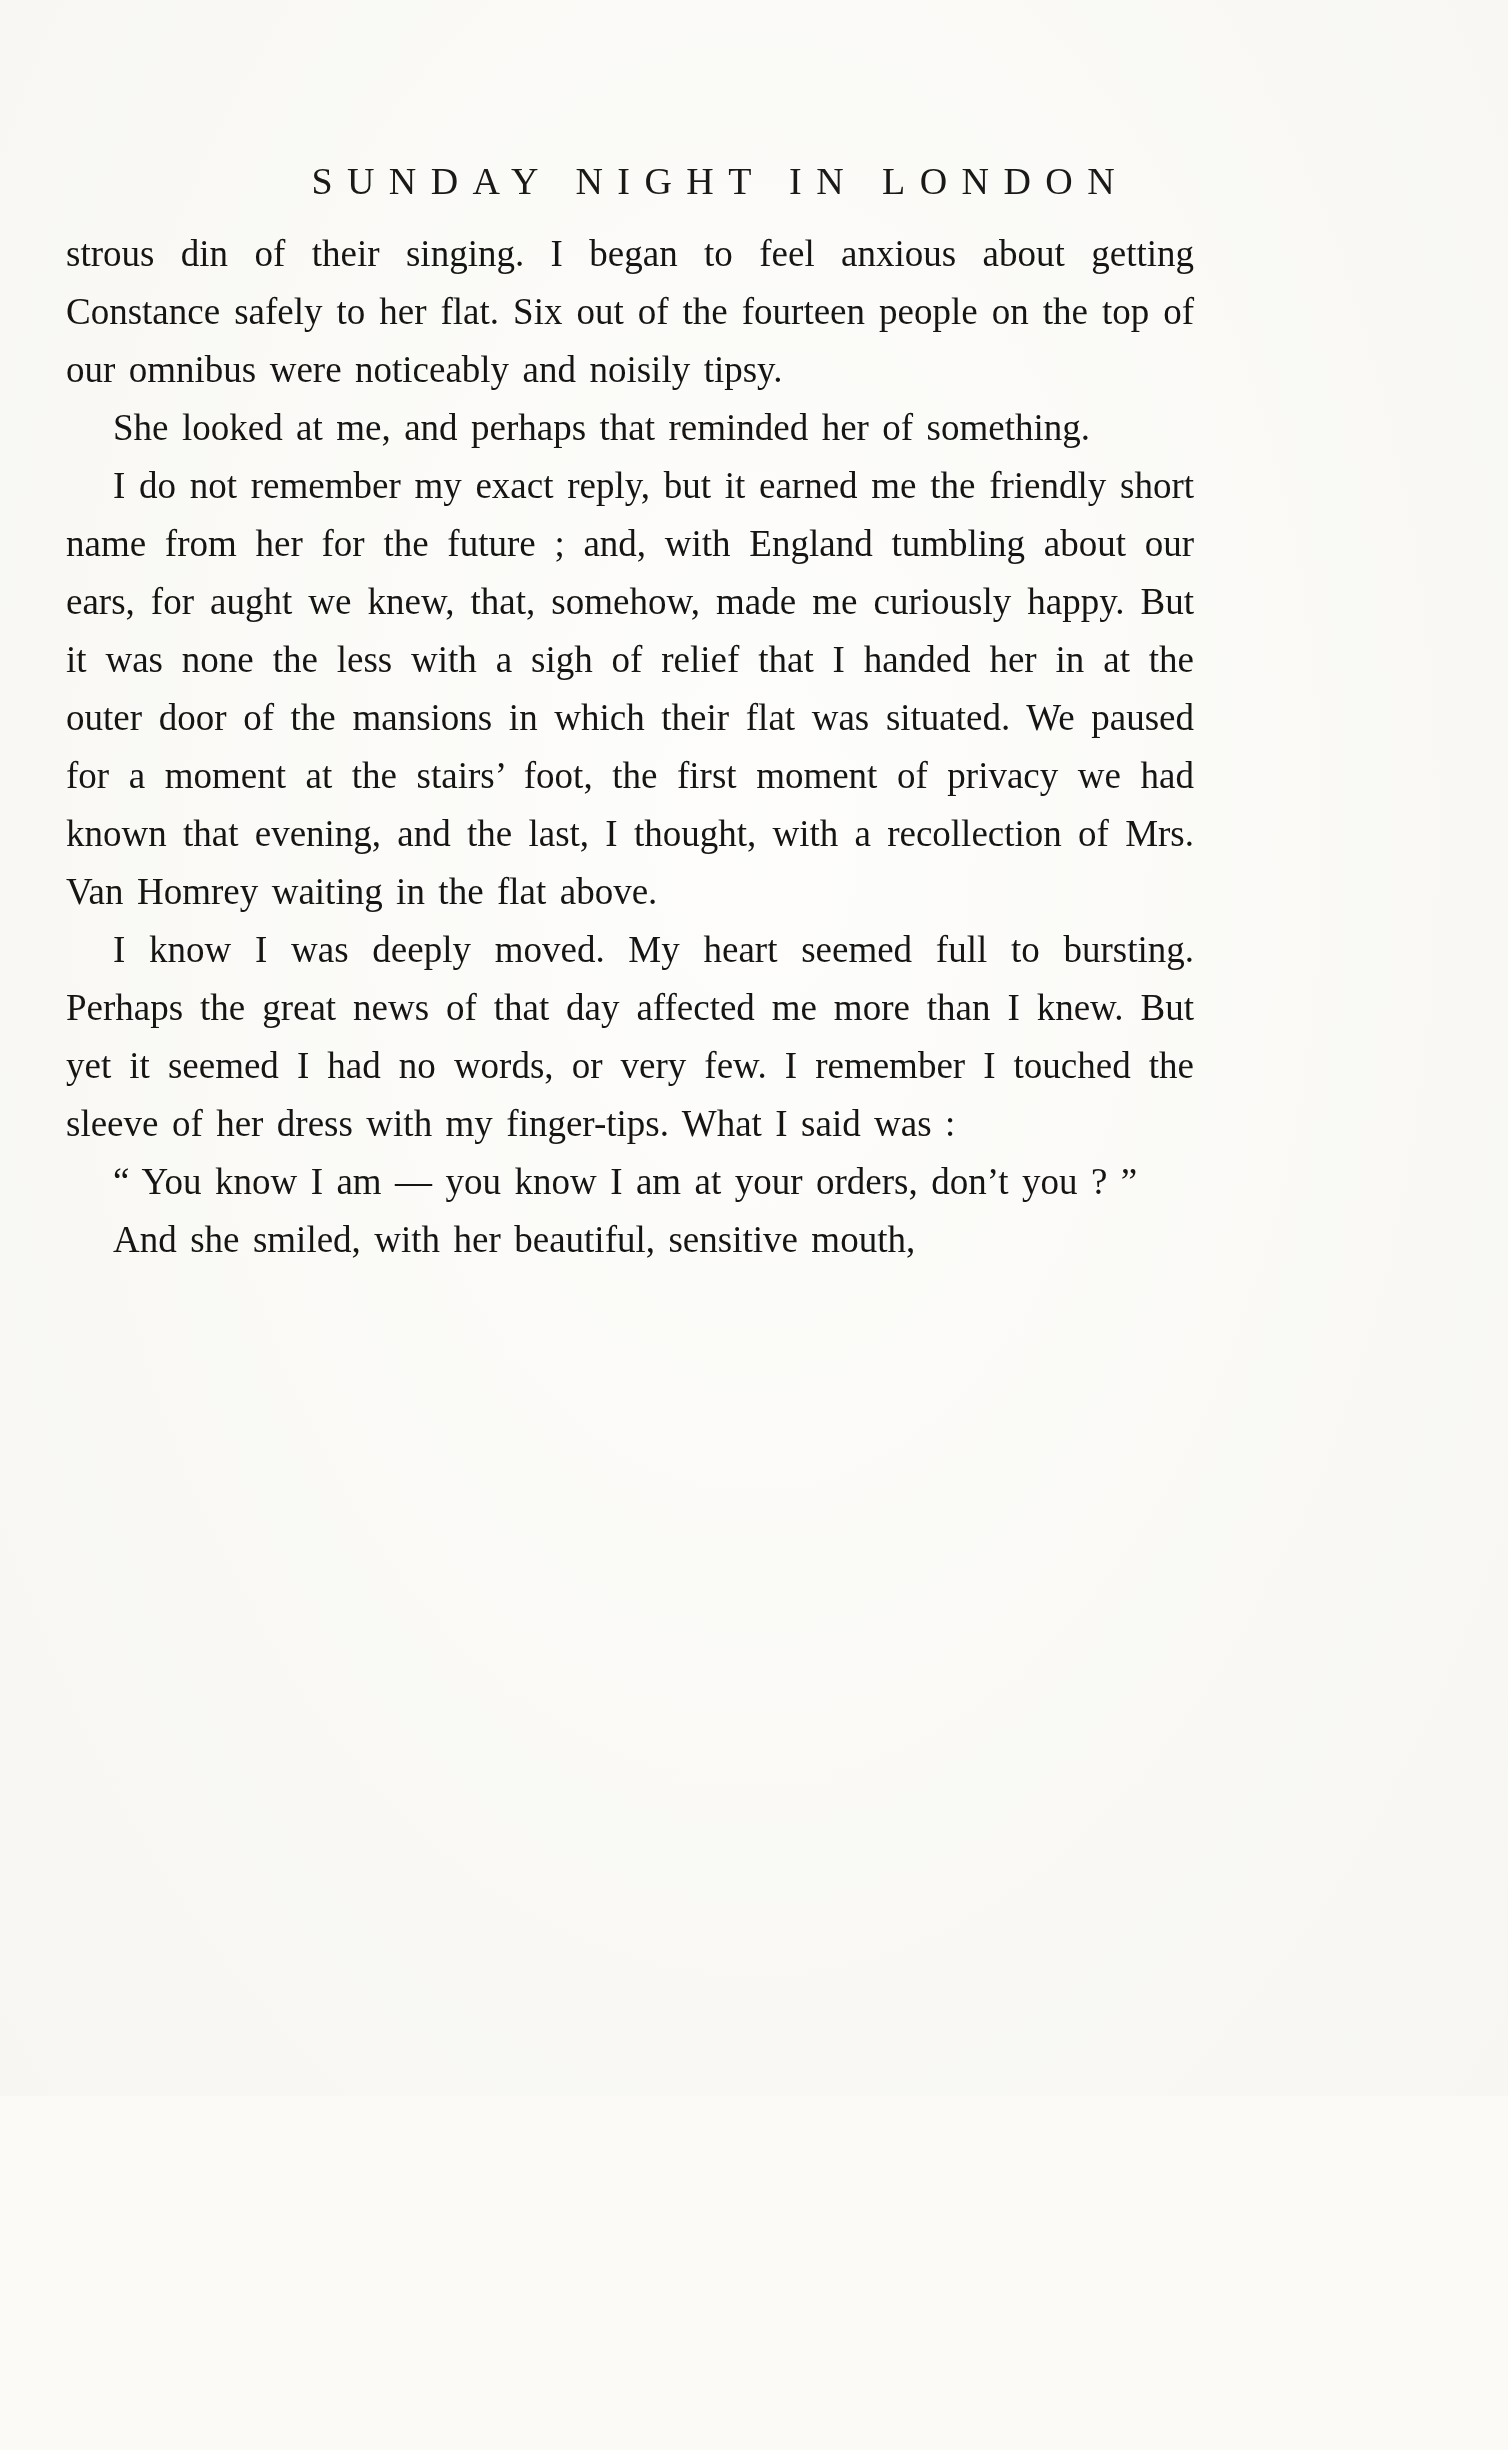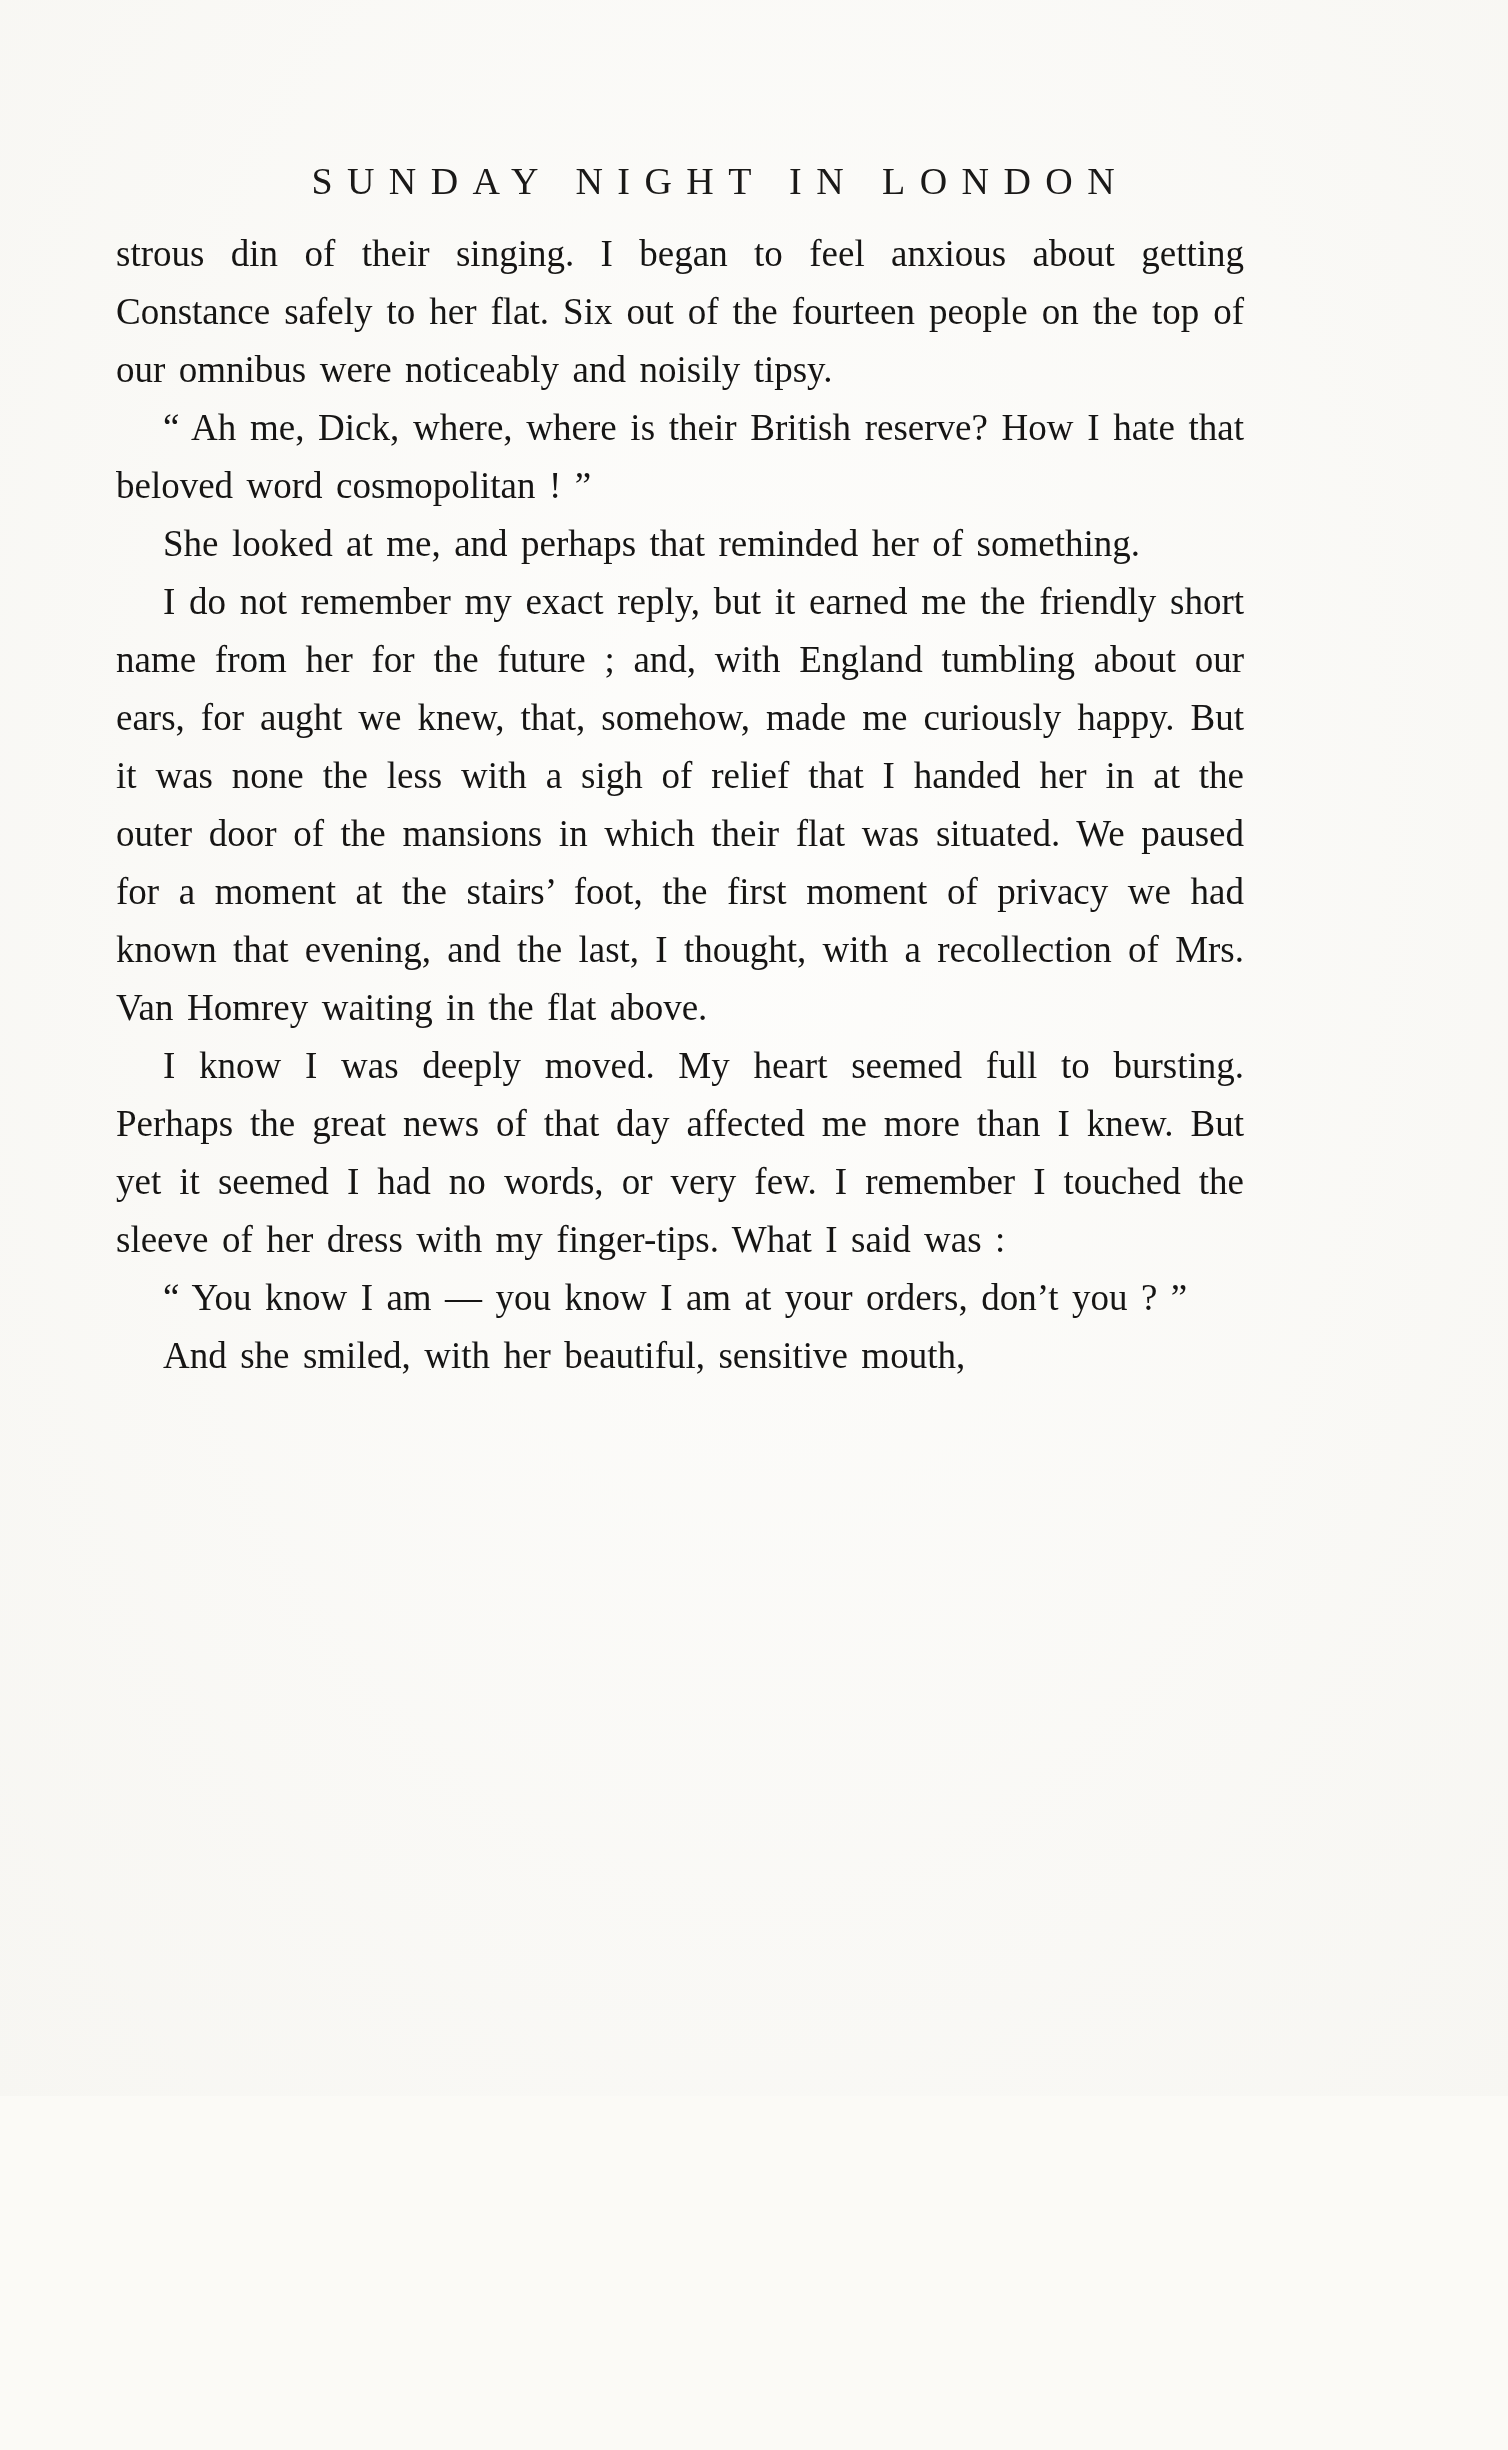--- a/index.html
+++ b/index.html
@@ -33,21 +33,21 @@
     text-align: center;
     font-size: 38px;
     font-weight: normal;
     letter-spacing: 0.38em;
     text-indent: 0.38em; 
     color: #1a1918;
     white-space: nowrap;
   }
   .text-block {
     width: 1128px;
-    margin-left: 116px;
+    margin-left: 66px;
     margin-top: 22px;
     font-size: 37px;
     line-height: 58px;
     text-align: justify;
     word-spacing: 4.2px;
   }
   .text-block p {
     margin: 0;
     text-indent: 47px;
   }
@@ -66,21 +66,20 @@
 </style>
 </head>
 <body>
 
 <div class="book-page">
 
   <h1 class="running-header">SUNDAY NIGHT IN LONDON</h1>
 
   <div class="text-block">
     <p class="p-first">strous din of their singing. I began to feel anxious about getting Constance safely to her flat. Six out of the fourteen people on the top of our omnibus were noticeably and noisily tipsy.</p>
-    <p>“ Ah me, Dick, where, where is their British reserve? How I hate that beloved word cosmopolitan ! ”</p>
     <p>She looked at me, and perhaps that reminded her of something.</p>
     <p>I do not remember my exact reply, but it earned me the friendly short name from her for the future ; and, with England tumbling about our ears, for aught we knew, that, somehow, made me curiously happy. But it was none the less with a sigh of relief that I handed her in at the outer door of the mansions in which their flat was situated. We paused for a moment at the stairs’ foot, the first moment of privacy we had known that evening, and the last, I thought, with a recollection of Mrs. Van Homrey waiting in the flat above.</p>
     <p>I know I was deeply moved. My heart seemed full to bursting. Perhaps the great news of that day affected me more than I knew. But yet it seemed I had no words, or very few. I remember I touched the sleeve of her dress with my finger-tips. What I said was :</p>
     <p>“ You know I am — you know I am at your orders, don’t you ? ”</p>
     <p>And she smiled, with her beautiful, sensitive mouth,</p>
   </div>
 
 
 </div>
 

